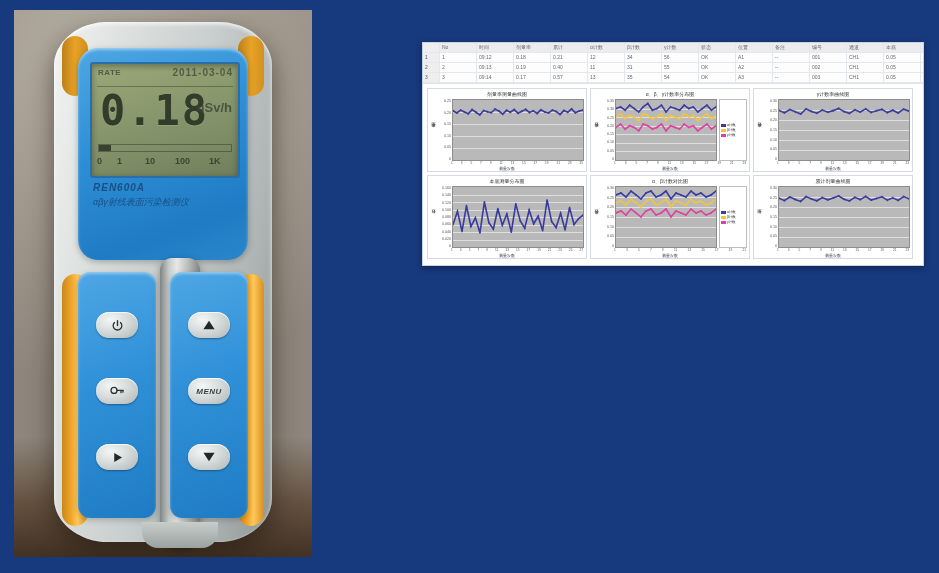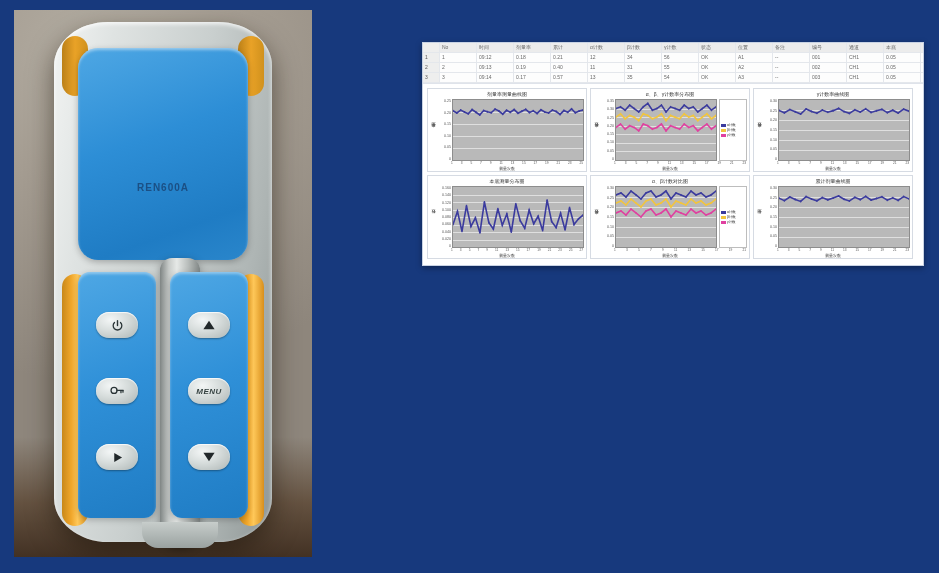--- a/index.html
+++ b/index.html
@@ -69,21 +69,21 @@
   .lcd .scale{left:5px;top:92px;font-size:9px;letter-spacing:0;width:136px;}
   .lcd .scale span{float:left;}
   .lcd .scale span:nth-child(1){width:20px;}
   .lcd .scale span:nth-child(2){width:28px;}
   .lcd .scale span:nth-child(3){width:30px;}
   .lcd .scale span:nth-child(4){width:34px;}
   .lcd .scale span:nth-child(5){width:22px;}
 
   
   .modelLabel{
-    position:absolute;left:0;right:0;top:134px;text-align:center;color:#1b4f84;
+    position:absolute;left:15px;right:0;top:134px;text-align:left;color:#1b4f84;font-style:italic;
   }
   .modelLabel .m1{font-size:10px;font-weight:bold;letter-spacing:1px;}
   .modelLabel .m2{font-size:9px;margin-top:3px;letter-spacing:0px;}
 
   
   .padL,.padR{
     position:absolute;top:250px;width:78px;height:246px;border-radius:12px;
     background:linear-gradient(160deg,#4ea7e4 0%,#2f90d8 45%,#1f7cc4 100%);
     box-shadow:inset 0 2px 3px rgba(255,255,255,.4), 0 2px 6px rgba(0,0,0,.22);
     font-style:italic;
@@ -188,23 +188,41 @@
   <div id="photo">
     <div class="floorshadow"></div>
 
     <div class="shell">
       <div class="grip lt"></div>
       <div class="grip rt"></div>
       <div class="grip left"></div>
       <div class="grip right"></div>
 
       <div class="faceTop">
+        <div class="lcd">
+          <div class="lrow tl">RATE</div>
+          <div class="lrow tr">2011-03-04</div>
+          <div class="hline"></div>
+          <div class="lrow big">0.18</div>
+          <div class="lrow unit">uSv/h</div>
+          <div class="bar">
+            <div class="barfill"></div>
+          </div>
+          <div class="lrow scale">
+            <span>0</span>
+            <span>1</span>
+            <span>10</span>
+            <span>100</span>
+            <span>1K</span>
+          </div>
+        </div>
 
         <div class="modelLabel">
           <div class="m1">REN600A</div>
+          <div class="m2">αβγ射线表面污染检测仪</div>
         </div>
       </div>
 
       <div class="padL">
         <div class="btn b1">
           <span>
             <svg width="13" height="13" viewBox="0 0 24 24">
               <path d="M12 3 v9" stroke="#2a3436" stroke-width="2.6" fill="none" stroke-linecap="round"></path>
               <path d="M6.5 6.5 a8 8 0 1 0 11 0" stroke="#2a3436" stroke-width="2.4" fill="none" stroke-linecap="round"></path>
             </svg>

